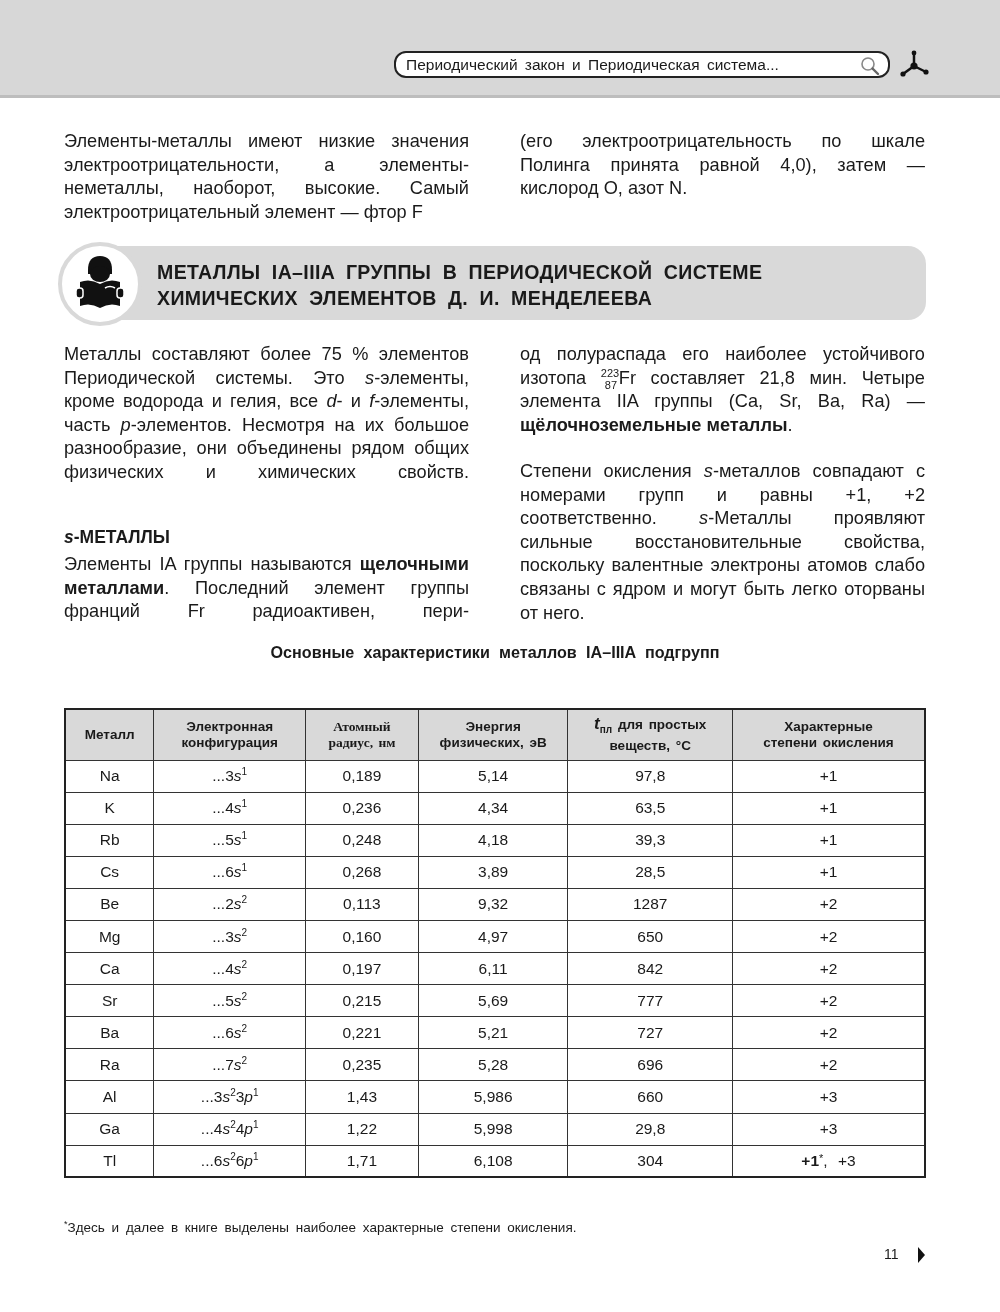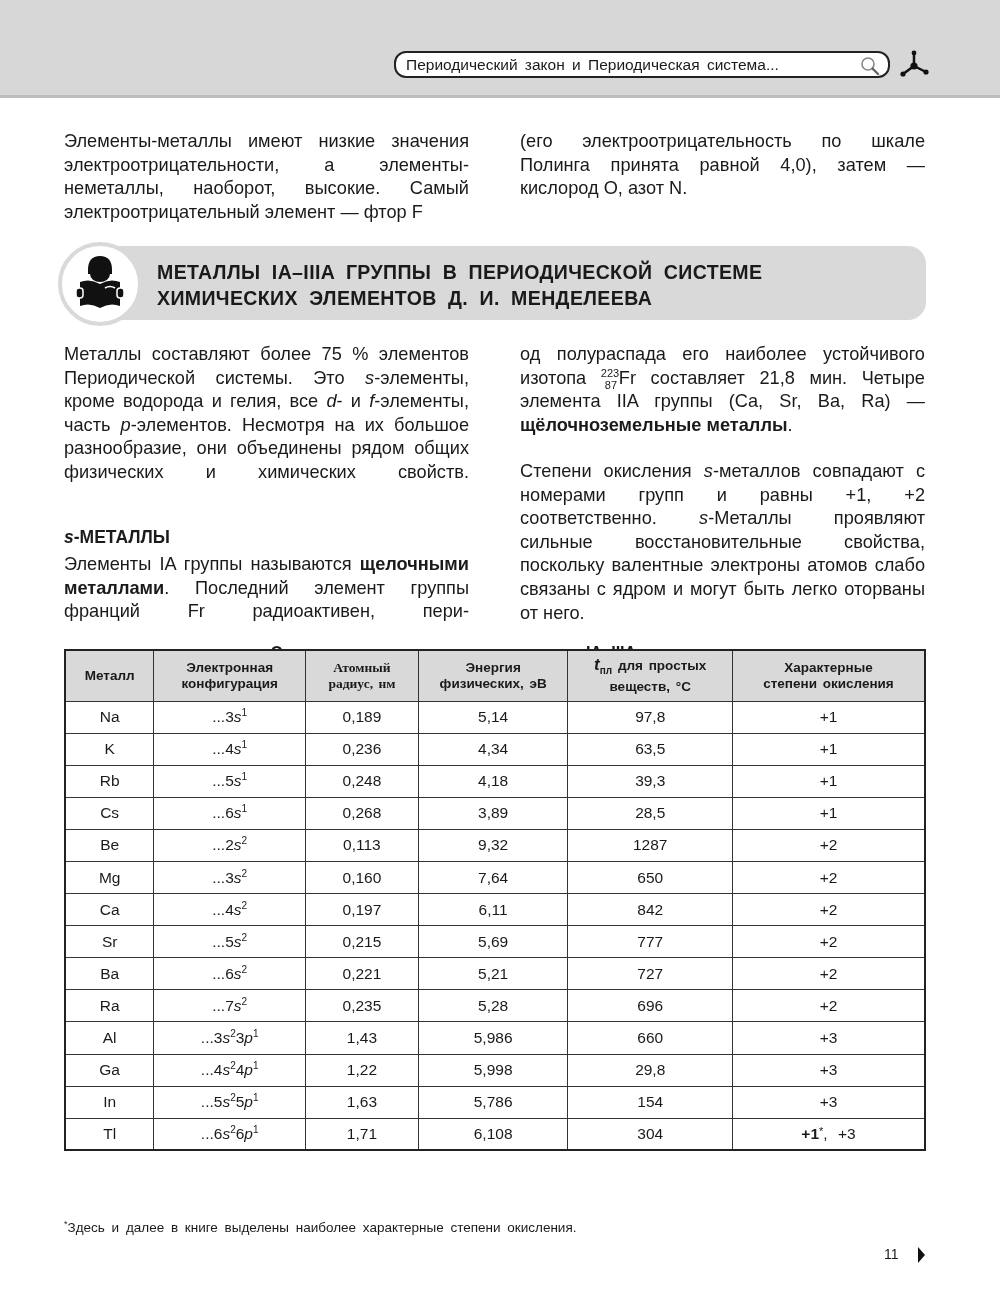--- a/index.html
+++ b/index.html
@@ -43,21 +43,21 @@
 
   .subhead { position: absolute; left: 64px; top: 527px; font-size: 17.5px; font-weight: bold; }
   .subhead i { font-style: italic; }
 
   .table-caption {
     position: absolute; left: 64px; width: 862px; top: 643px; text-align: center;
     font-size: 17px; font-weight: bold; word-spacing: 5px; transform: scaleX(0.95);
   }
 
   table.data {
-    position: absolute; left: 64px; top: 649px; width: 862px;
+    position: absolute; left: 64px; top: 708px; width: 862px;
     border-collapse: collapse; border: 2px solid #222;
   }
   table.data th, table.data td { border: 1px solid #333; text-align: center; vertical-align: middle; }
   table.data th {
     background: #d9d9d9; font-size: 13.5px; font-weight: bold; line-height: 16px; height: 51px;
     word-spacing: 2px;
   }
   table.data td { font-size: 15.5px; height: 32.1px; }
   table.data sup { font-size: 10px; vertical-align: 6px; line-height: 0; }
   .c1 { width: 89px; } .c2 { width: 152px; } .c3 { width: 113px; font-family: Liberation Serif, serif; }
@@ -175,21 +175,21 @@
     <td><span>0,113</span></td>
     <td><span>9,32</span></td>
     <td><span>1287</span></td>
     <td><b></b><sup style="font-size:11px;vertical-align:4px;"></sup><span style="word-spacing:6px;">+2</span></td>
   </tr>
 
   <tr>
     <td><span>Mg</span></td>
     <td><span>...3</span><i>s</i><sup>2</sup><span></span><i></i><sup></sup></td>
     <td><span>0,160</span></td>
-    <td><span>7,64</span></td>
+    <td><span>4,97</span></td>
     <td><span>650</span></td>
     <td><b></b><sup style="font-size:11px;vertical-align:4px;"></sup><span style="word-spacing:6px;">+2</span></td>
   </tr>
 
   <tr>
     <td><span>Ca</span></td>
     <td><span>...4</span><i>s</i><sup>2</sup><span></span><i></i><sup></sup></td>
     <td><span>0,197</span></td>
     <td><span>6,11</span></td>
     <td><span>842</span></td>
@@ -234,28 +234,20 @@
 
   <tr>
     <td><span>Ga</span></td>
     <td><span>...4</span><i>s</i><sup>2</sup><span>4</span><i>p</i><sup>1</sup></td>
     <td><span>1,22</span></td>
     <td><span>5,998</span></td>
     <td><span>29,8</span></td>
     <td><b></b><sup style="font-size:11px;vertical-align:4px;"></sup><span style="word-spacing:6px;">+3</span></td>
   </tr>
 
-  <tr>
-    <td><span>In</span></td>
-    <td><span>...5</span><i>s</i><sup>2</sup><span>5</span><i>p</i><sup>1</sup></td>
-    <td><span>1,63</span></td>
-    <td><span>5,786</span></td>
-    <td><span>154</span></td>
-    <td><b></b><sup style="font-size:11px;vertical-align:4px;"></sup><span style="word-spacing:6px;">+3</span></td>
-  </tr>
 
   <tr>
     <td><span>Tl</span></td>
     <td><span>...6</span><i>s</i><sup>2</sup><span>6</span><i>p</i><sup>1</sup></td>
     <td><span>1,71</span></td>
     <td><span>6,108</span></td>
     <td><span>304</span></td>
     <td><b>+1</b><sup style="font-size:11px;vertical-align:4px;">*</sup><span style="word-spacing:6px;">, +3</span></td>
   </tr>
 </tbody>

